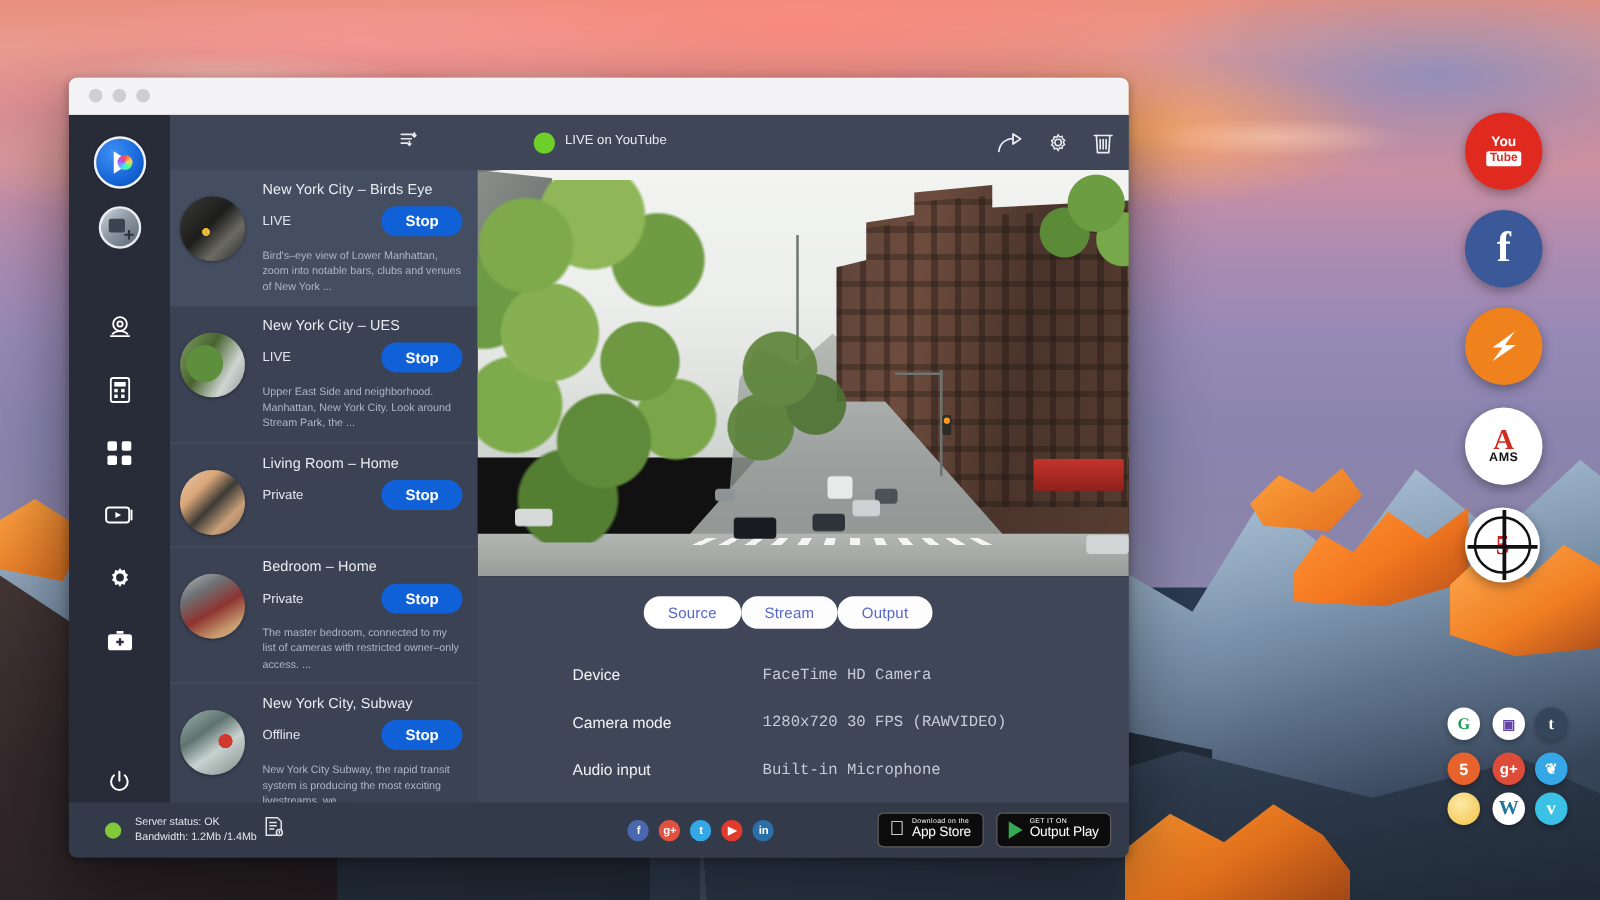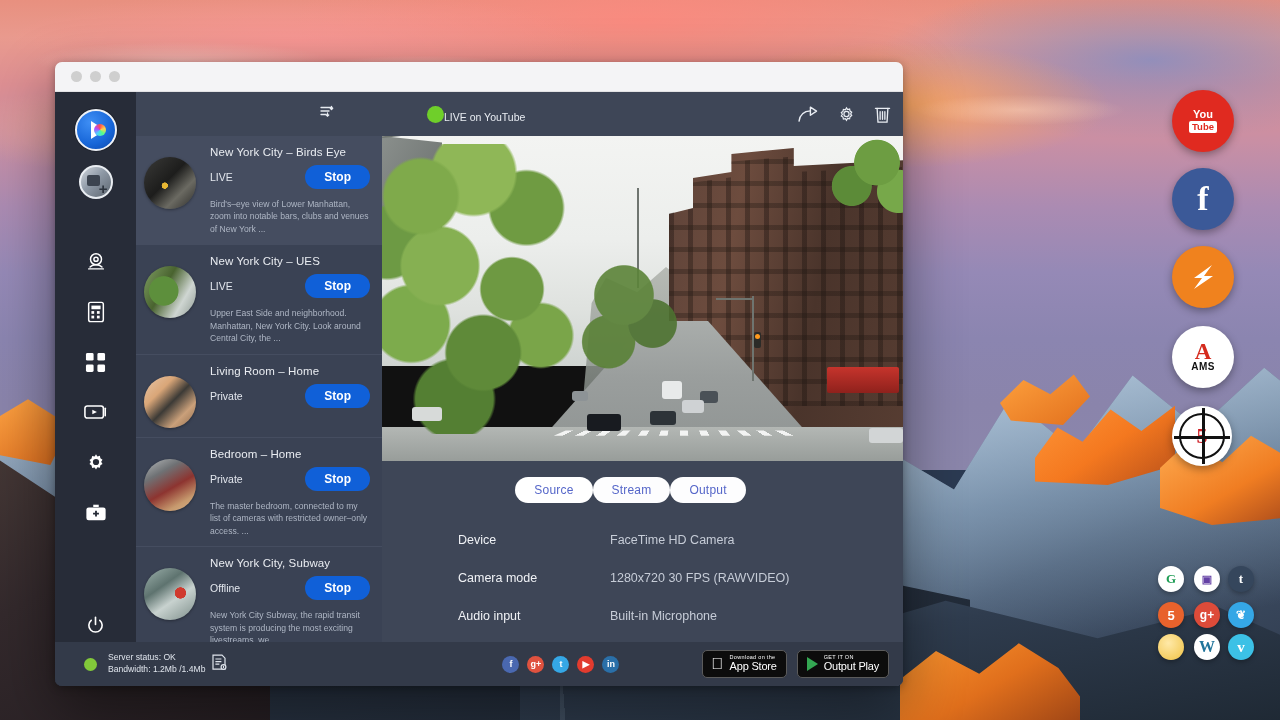--- a/index.html
+++ b/index.html
@@ -199,21 +199,21 @@
     color:#aeb6c4; font-size:8.6px; line-height:1.45; padding:9px 2px 0 2px;
   }
   #addcam{
     display:flex; align-items:center; gap:10px; justify-content:center;
     padding:22px 0 0 0; color:#e6eaf1; font-size:12.5px; cursor:pointer;
   }
 
   
   #main{ flex:1; background:#3e4657; display:flex; flex-direction:column; position:relative; }
   #topbar{ height:44px; display:flex; align-items:center; padding:0 18px; }
-  .live-wrap{ display:flex; align-items:flex-end; gap:0; margin-left:27px; }
+  .live-wrap{ display:flex; align-items:flex-start; gap:8px; margin-left:27px; }
   .live-dot{ width:17px;height:17px;border-radius:50%;background:#6fcf2a; }
   .live-label{ color:#e8ecf2; font-size:10.5px; }
   .top-actions{ margin-left:auto; display:flex; align-items:center; gap:18px; color:#e9edf3; }
   .top-actions svg{ display:block; cursor:pointer; }
 
   #preview{
     margin:0 0 0 0; width:527px; height:325px; background:#111;
     position:relative; overflow:hidden;
   }
   
@@ -314,21 +314,21 @@
   .tabs{ display:flex; justify-content:center; padding:16px 0 0 0; margin-right:30px; }
   .tab{
     background:#fdfdfe; color:#5566c9; border:none; border-radius:14px;
     font-size:12px; padding:6px 19px; cursor:pointer;
     font-family:"Liberation Sans", sans-serif; letter-spacing:.2px;
   }
   .tab.sel{ background:#ffffff; }
   .details{ padding:30px 0 0 76px; }
   .drow{ display:flex; margin-bottom:24px; }
   .dlabel{ width:152px; color:#f0f2f6; font-size:12.5px; }
-  .dvalue{ color:#c6ccd7; font-size:12.5px; }
+  .dvalue{ color:#c6ccd7; font-size:12.5px;font-family:Liberation Mono, monospace; }
 
   
   #statusbar{
     position:absolute; left:0; bottom:0; width:848px; height:44px;
     background:#333a49; display:flex; align-items:center; padding:0 14px;
   }
   .srv-dot{ width:13px;height:13px;border-radius:50%;background:#82c93a; margin-left:15px; }
   .srv-txt{ margin-left:11px; color:#dfe4ec; font-size:8.6px; line-height:1.35; }
   .srv-icon{ margin-left:6px; color:#dfe4ec; }
   .social-row{ display:flex; gap:8px; margin-left:275px; }
@@ -537,21 +537,21 @@
         </div>
 
         <div class="cam">
           <div class="thumb t2"></div>
           <div>
             <div class="cam-title">New York City – UES</div>
             <div class="cam-mid">
               <span class="cam-state">LIVE</span>
               <button class="cam-btn">Stop</button>
             </div>
-            <div class="cam-desc">Upper East Side and neighborhood. Manhattan, New York City. Look around Central City, the ...</div>
+            <div class="cam-desc">Upper East Side and neighborhood. Manhattan, New York City. Look around Stream Park, the ...</div>
           </div>
         </div>
 
         <div class="cam">
           <div class="thumb t3"></div>
           <div>
             <div class="cam-title">Living Room – Home</div>
             <div class="cam-mid">
               <span class="cam-state">Private</span>
               <button class="cam-btn">Stop</button>

